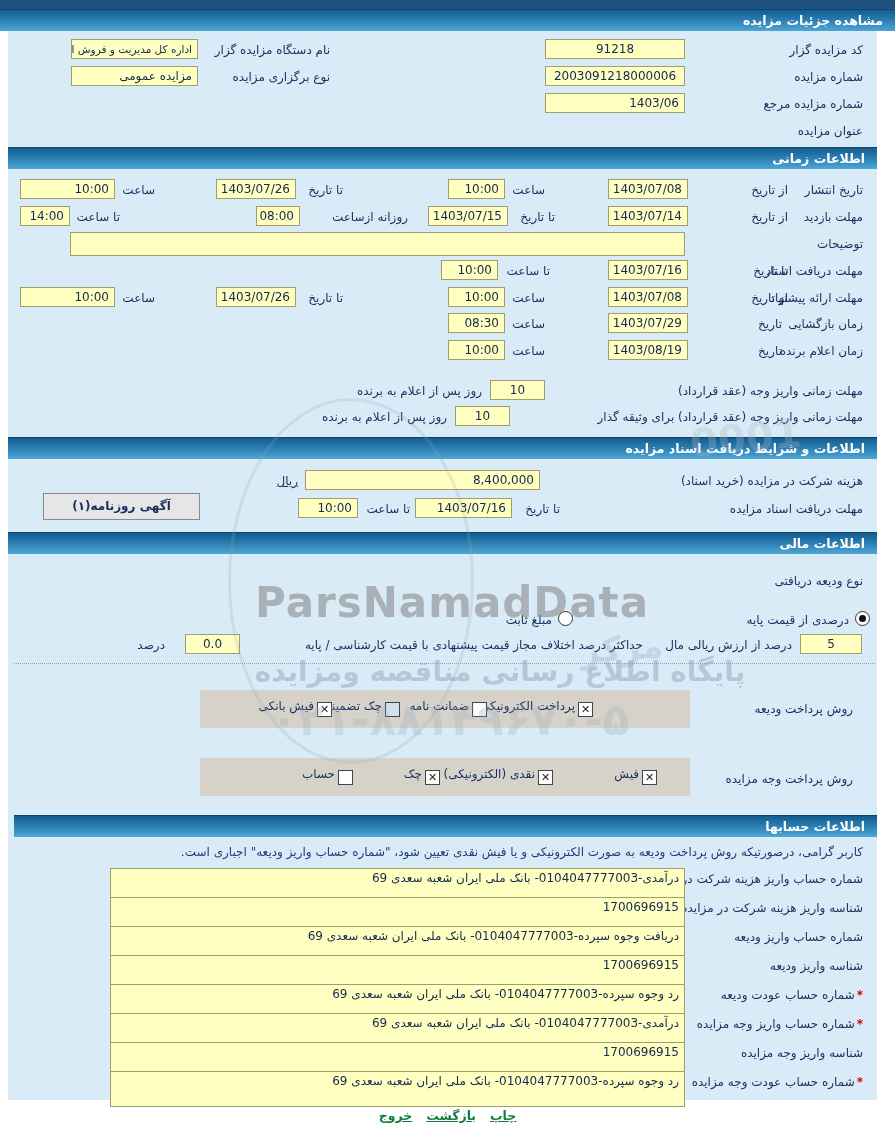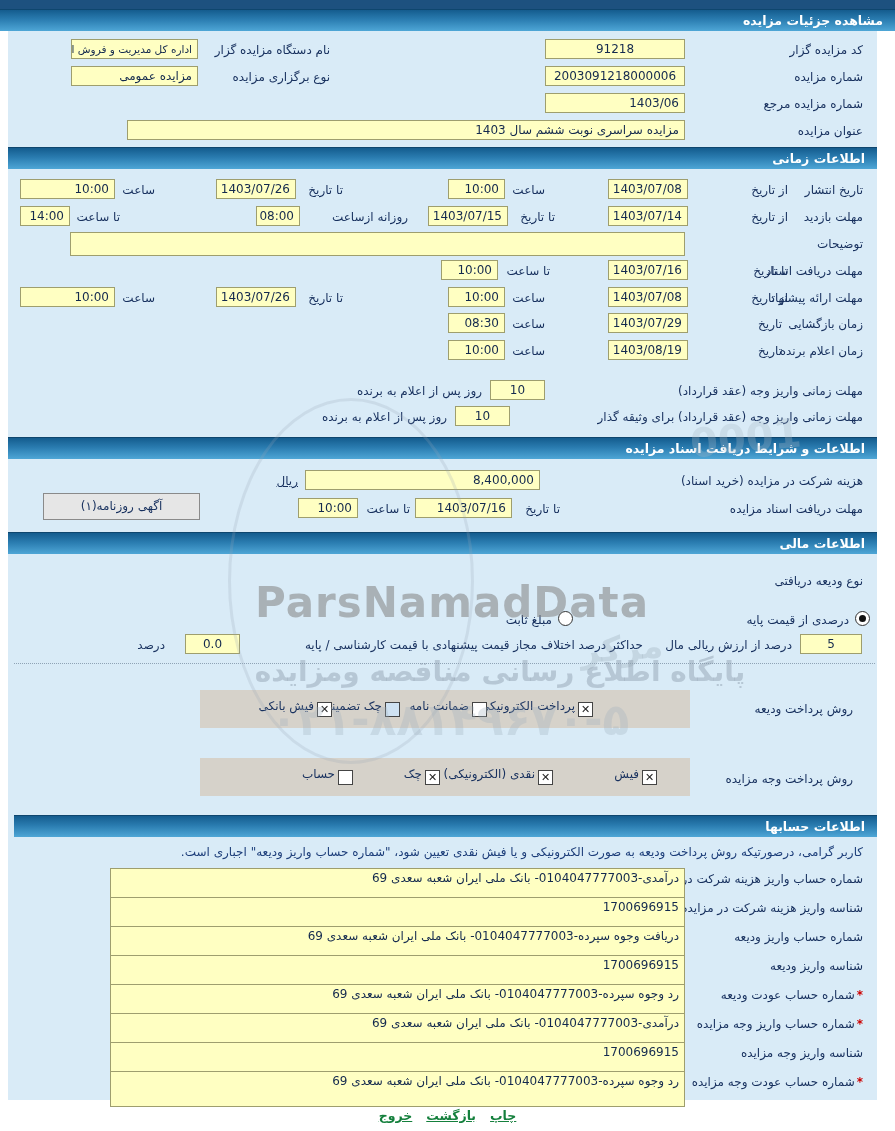--- a/index.html
+++ b/index.html
@@ -70,21 +70,20 @@
 
   <div class="lbl" style="top:67px;right:32px;">شماره مزایده</div>
   <div class="box center" style="top:66px;right:210px;width:140px;">2003091218000006</div>
   <div class="lbl" style="top:67px;right:565px;">نوع برگزاری مزایده</div>
   <div class="box" style="top:66px;right:697px;width:127px;">مزایده عمومی</div>
 
   <div class="lbl" style="top:94px;right:32px;">شماره مزایده مرجع</div>
   <div class="box" style="top:93px;right:210px;width:140px;">1403/06</div>
 
   <div class="lbl" style="top:121px;right:32px;">عنوان مزایده</div>
-  <div class="box" style="top:120px;right:210px;width:558px;">مزایده سراسری نوبت ششم سال 1403</div>
 
   <div class="hdr inset" style="top:147px;">اطلاعات زمانی</div>
 
   <div class="lbl" style="top:180px;right:32px;">تاریخ انتشار</div>
   <div class="sub" style="top:180px;right:107px;">از تاریخ</div>
   <div class="box" style="top:179px;right:207px;width:80px;">1403/07/08</div>
   <div class="sub" style="top:180px;right:350px;">ساعت</div>
   <div class="box" style="top:179px;right:390px;width:57px;">10:00</div>
   <div class="sub" style="top:180px;right:552px;">تا تاریخ</div>
   <div class="box" style="top:179px;right:599px;width:80px;">1403/07/26</div>
@@ -144,21 +143,21 @@
 
   <div class="lbl" style="top:471px;right:32px;">هزینه شرکت در مزایده (خرید اسناد)</div>
   <div class="box" style="top:470px;right:355px;width:235px;">8,400,000</div>
   <div class="sub" style="top:471px;right:597px;text-decoration:underline;">ریال</div>
 
   <div class="lbl" style="top:499px;right:32px;">مهلت دریافت اسناد مزایده</div>
   <div class="sub" style="top:499px;right:335px;">تا تاریخ</div>
   <div class="box" style="top:498px;right:383px;width:97px;">1403/07/16</div>
   <div class="sub" style="top:499px;right:485px;">تا ساعت</div>
   <div class="box" style="top:498px;right:537px;width:60px;">10:00</div>
-  <div class="btn" style="top:493px;right:695px;width:155px;height:25px;line-height:25px;">آگهی روزنامه(۱)</div>
+  <div class="btn" style="top:493px;right:695px;width:155px;height:25px;line-height:25px;font-weight:bold;">آگهی روزنامه(۱)</div>
 
   <div class="hdr inset" style="top:532px;">اطلاعات مالی</div>
 
   <div class="lbl" style="top:571px;right:32px;">نوع ودیعه دریافتی</div>
 
   <div class="radio sel" style="top:611px;right:25px;"></div>
   <div class="sub" style="top:610px;right:46px;">درصدی از قیمت پایه</div>
   <div class="radio" style="top:611px;right:322px;"></div>
   <div class="sub" style="top:610px;right:343px;">مبلغ ثابت</div>
 

